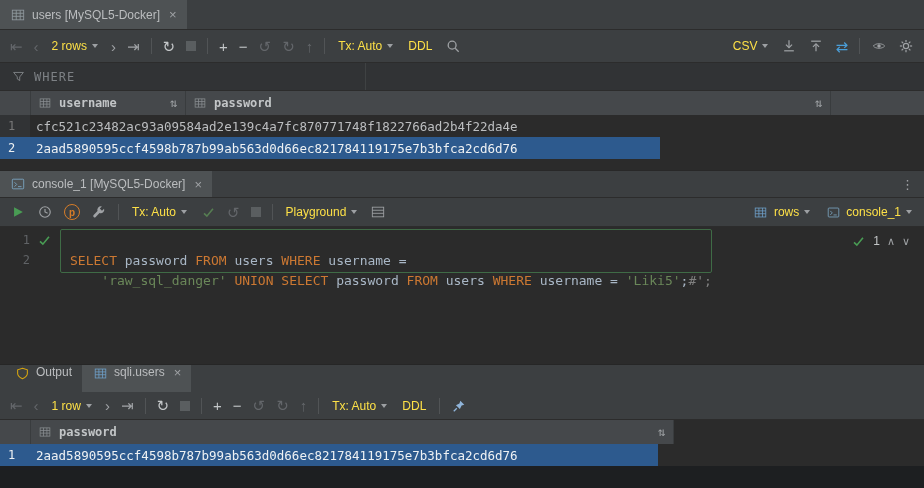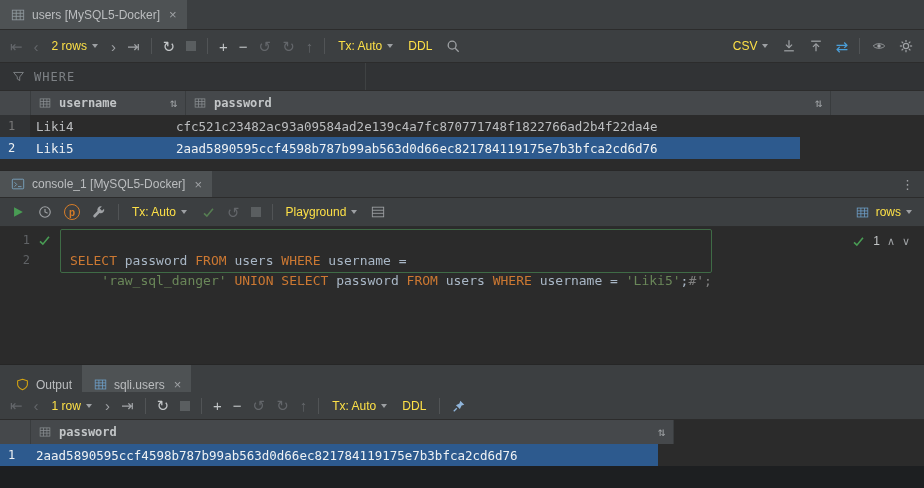--- a/index.html
+++ b/index.html
@@ -79,21 +79,21 @@
   .code{white-space:pre;padding-left:14px;margin-top:40px;}
   .tok-kw{color:#cc7832;}
   .tok-id{color:#a9b7c6;}
   .tok-pl{color:#a9b7c6;}
   .tok-str{color:#6a8759;text-align:right;}
   .tok-cmt{color:#808080;}
   .stmt-box{position:absolute;left:60px;top:2px;width:650px;height:42px;
             border:1px solid #3f6b46;border-radius:2px;pointer-events:none;}
   .occ{position:absolute;right:14px;top:6px;display:flex;align-items:center;gap:7px;color:#c2c5c7;}
 
-  .btab{display:flex;align-items:flex-end;gap:6px;padding:0 10px;color:#bbbdbf;}
+  .btab{display:flex;align-items:flex-start;gap:6px;padding:0 10px;color:#bbbdbf;}
   .btab.active{background:#4e5254;}
 
   .darkstrip{top:466px;height:22px;background:#1d1f21;}
 
   .green{color:#499c54;}
   .dimgreen{color:#567e52;}
   .bluish{color:#6e9fc8;}
   .grayicon{color:#8a8e91;}
   .tabicon{color:#90999e;}
   .pinicon{color:#8fb4d9;}
@@ -248,26 +248,24 @@
         </span>
         <span>password</span>
       </span>
       <span class="sorticon">⇅</span>
     </div>
     <div class="hfill"></div>
   </div>
 
   <div class="sec grow r1">
     <div class="cell-num">1</div>
-    <div class="cell user">Liki4</div>
     <div class="cell pass">cfc521c23482ac93a09584ad2e139c4a7fc870771748f1822766ad2b4f22da4e</div>
   </div>
   <div class="sec grow r2">
     <div class="cell-num selbg">2</div>
-    <div class="cell user selbg">Liki5</div>
     <div class="cell pass selbg">2aad5890595ccf4598b787b99ab563d0d66ec821784119175e7b3bfca2cd6d76</div>
   </div>
   <div class="sec gridfill"></div>
 
   <div class="sec tabbar tabbar2">
     <div class="etab active">
       <span class="icn consoleicon">
         <svg width="14" height="14" viewBox="0 0 16 16">
             <g fill="none" stroke="currentColor">
               <rect x="1.5" y="2.5" width="13" height="11" rx="1"></rect>
@@ -336,20 +334,33 @@
             <g fill="none" stroke="currentColor">
               <rect x="1.5" y="2.5" width="13" height="11"></rect>
               <line x1="1.5" y1="6" x2="14.5" y2="6"></line>
               <line x1="1.5" y1="9.5" x2="14.5" y2="9.5"></line>
               <line x1="6" y1="2.5" x2="6" y2="13.5"></line>
               <line x1="10.5" y1="2.5" x2="10.5" y2="13.5"></line>
             </g>
           </svg>
       </span>
       <span>rows</span>
+      <span class="dd"></span>
+    </button>
+    <button class="ddbtn">
+      <span class="icn consoleicon">
+        <svg width="13" height="13" viewBox="0 0 16 16">
+            <g fill="none" stroke="currentColor">
+              <rect x="1.5" y="2.5" width="13" height="11" rx="1"></rect>
+              <polyline points="4,6 6.5,8.5 4,11"></polyline>
+              <line x1="8" y1="11" x2="12" y2="11"></line>
+            </g>
+          </svg>
+      </span>
+      <span>console_1</span>
       <span class="dd"></span>
     </button>
   </div>
 
   <div class="sec editor">
     <div class="stmt-box"></div>
     <div class="eline">
       <span class="lnum">1</span>
       <span class="gicon green">
         <svg width="13" height="13" viewBox="0 0 16 16">

